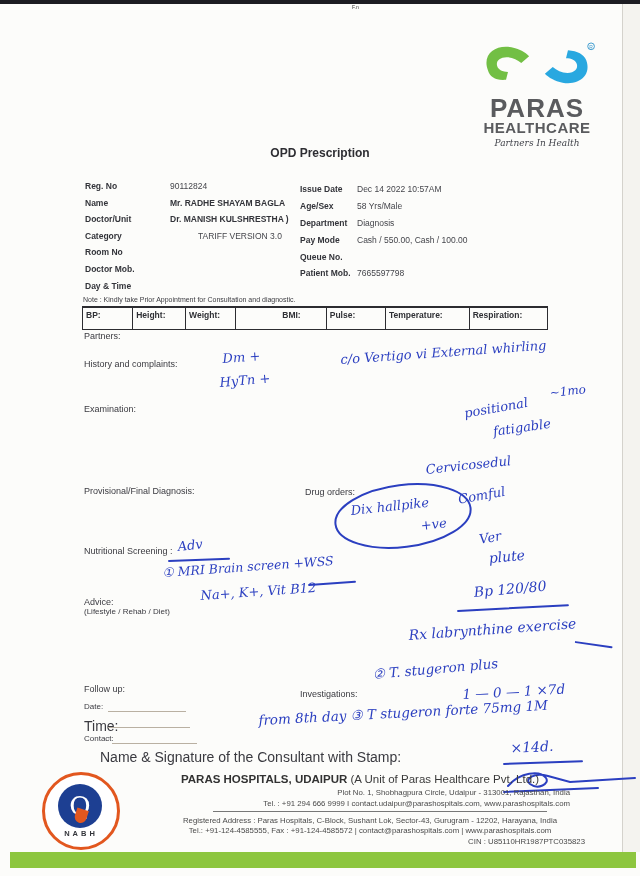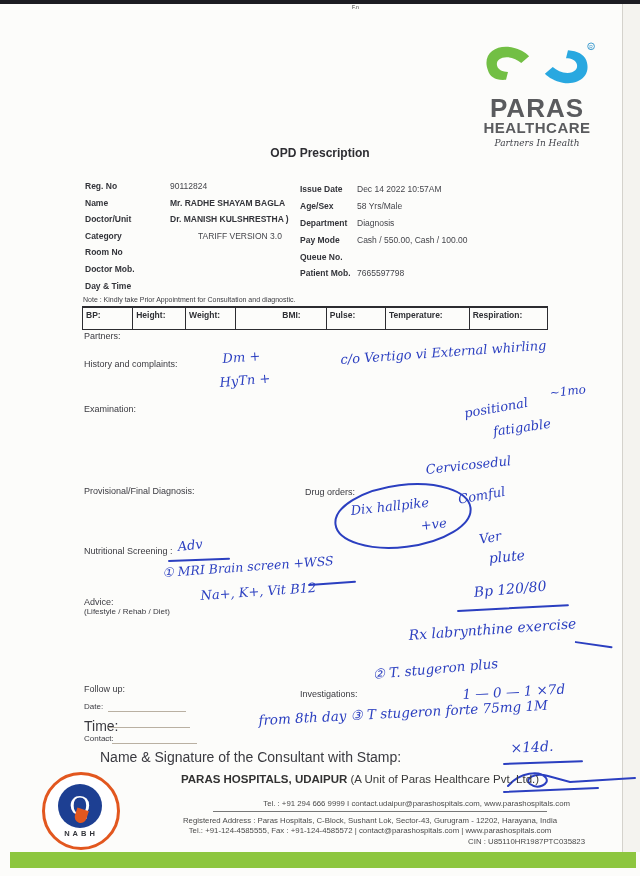--- a/index.html
+++ b/index.html
@@ -164,20 +164,21 @@
 
   <div id="nabh" class="abs">
     <div class="inner">Q</div>
     <div class="flame"></div>
     <div class="txt">NABH</div>
   </div>
 
   <div id="f-hosp" class="abs">
     <b>PARAS HOSPITALS, UDAIPUR</b><span> (A Unit of Paras Healthcare Pvt. Ltd.)</span>
   </div>
+  <div class="abs f-line" style="left:140px;top:788px;">Plot No. 1, Shobhagpura Circle, Udaipur - 313001, Rajasthan, India</div>
   <div class="abs f-line" style="left:140px;top:799px;">Tel. : +91 294 666 9999 I contact.udaipur@parashospitals.com, www.parashospitals.com</div>
   <div id="f-divider" class="abs"></div>
   <div class="abs f-line" style="left:130px;top:816px;width:480px;text-align:center;">Registered Address : Paras Hospitals, C-Block, Sushant Lok, Sector-43, Gurugram - 12202, Harayana, India</div>
   <div class="abs f-line" style="left:130px;top:826px;width:480px;text-align:center;">Tel.: +91-124-4585555, Fax : +91-124-4585572 | contact@parashospitals.com | www.parashospitals.com</div>
   <div class="abs f-line" style="left:130px;top:837px;width:455px;text-align:right;">CIN : U85110HR1987PTC035823</div>
   <div id="green-bar" class="abs"></div>
 
 </div>
 
 </body></html>

